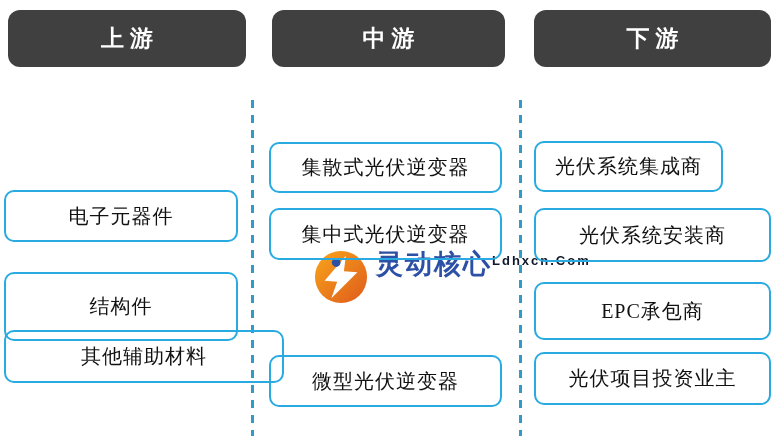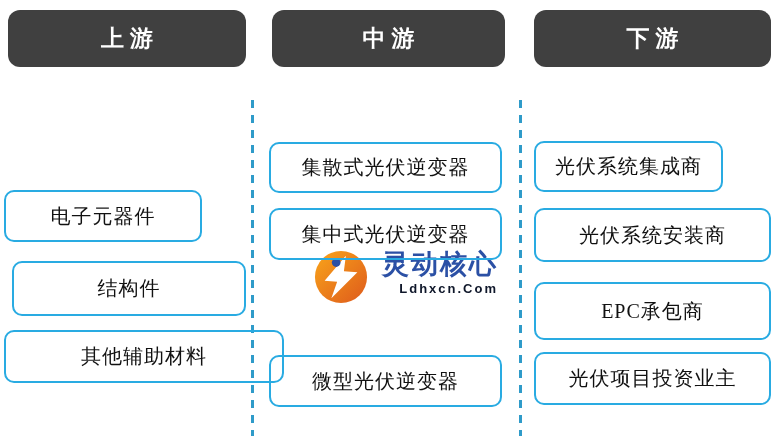--- a/index.html
+++ b/index.html
@@ -71,24 +71,24 @@
     display: flex;
     align-items: flex-start;
     z-index: 1;
   }
   .watermark .logo {
     width: 54px;
     height: 54px;
     flex: 0 0 auto;
   }
   .watermark .wm-text {
-    margin-left: 14px;
+    margin-left: 8px;
     display: flex;
-    flex-direction: column;
-    align-items: flex-end;
+    flex-direction: row;
+    align-items: flex-start;
   }
   .wm-brand {
     color: #2B50A5;
     font-size: 27px;
     line-height: 28px;
     font-weight: 700;
     letter-spacing: 2px;
     font-family: "Liberation Sans", "DejaVu Sans", sans-serif;
   }
   .wm-domain {
@@ -124,22 +124,22 @@
       <circle cx="28" cy="28" r="27" fill="url(#lgOrange)"></circle>
       <path d="M33 6 L11 32 L24 33 L18 50 L45 23 L31 22 Z" fill="#ffffff"></path>
       <circle cx="23" cy="13" r="4.5" fill="#2B50A5"></circle>
     </svg>
     <div class="wm-text">
       <span class="wm-brand">灵动核心</span>
       <span class="wm-domain">Ldhxcn.Com</span>
     </div>
   </div>
 
-  <div class="node" style="left:4px; top:190px; width:198px; height:52px;">电子元器件</div>
-  <div class="node" style="left:4px; top:261px; width:234px; height:55px;margin-left:8px;">结构件</div>
+  <div class="node" style="left:4px; top:190px; width:234px; height:52px;">电子元器件</div>
+  <div class="node" style="left:4px; top:272px; width:234px; height:69px;">结构件</div>
   <div class="node" style="left:4px; top:330px; width:280px; height:53px;">其他辅助材料</div>
 
   <div class="node" style="left:269px; top:142px; width:233px; height:51px;">集散式光伏逆变器</div>
   <div class="node" style="left:269px; top:208px; width:233px; height:52px;">集中式光伏逆变器</div>
   <div class="node" style="left:269px; top:355px; width:233px; height:52px;">微型光伏逆变器</div>
 
   <div class="node" style="left:534px; top:141px; width:189px; height:51px;">光伏系统集成商</div>
   <div class="node" style="left:534px; top:208px; width:237px; height:54px;text-align:right;">光伏系统安装商</div>
   <div class="node" style="left:534px; top:282px; width:237px; height:58px;">EPC承包商</div>
   <div class="node" style="left:534px; top:352px; width:237px; height:53px;">光伏项目投资业主</div>

